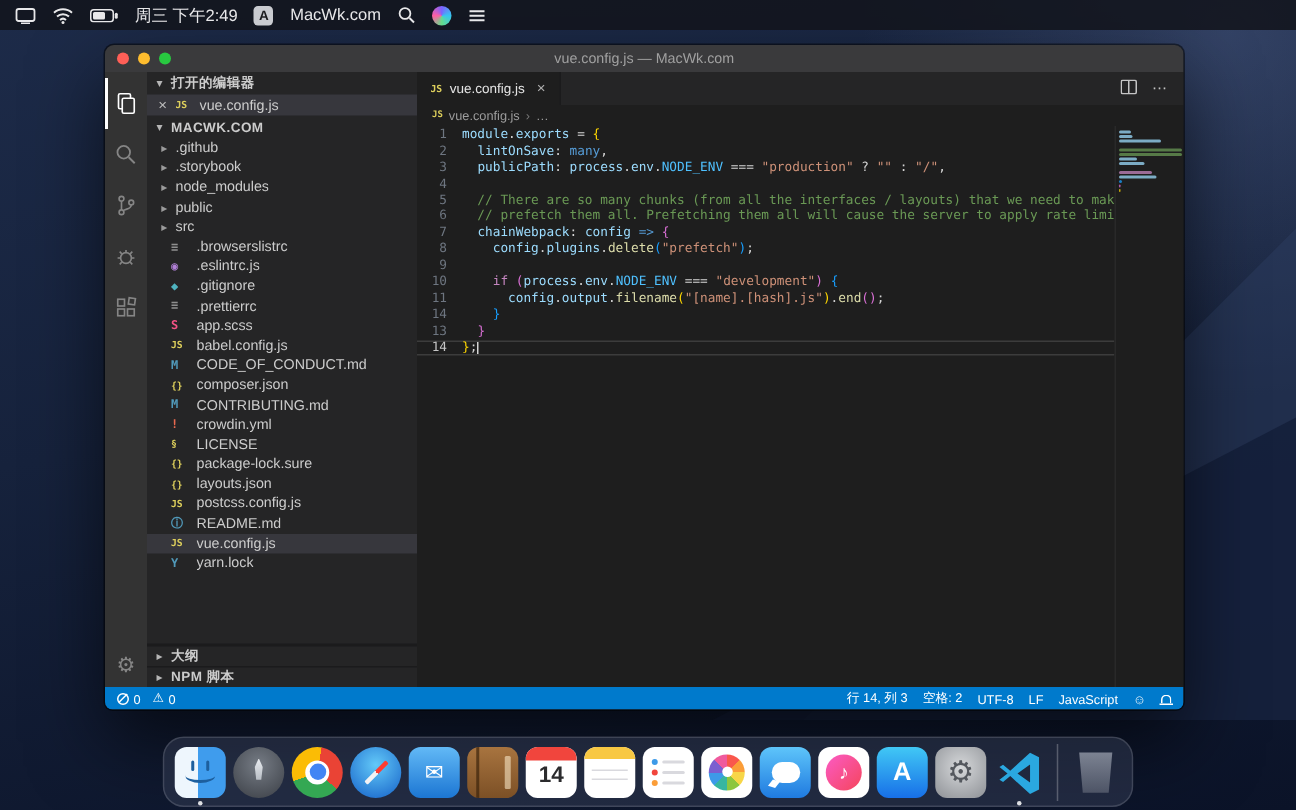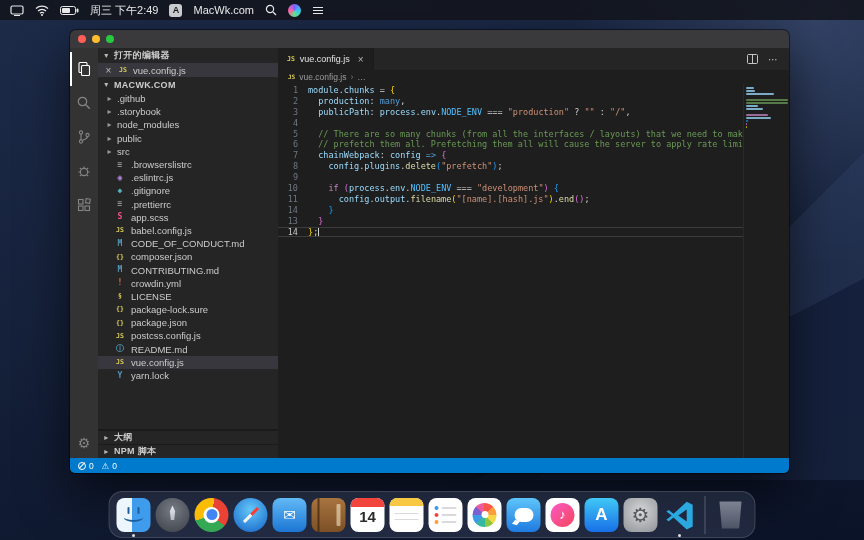--- a/index.html
+++ b/index.html
@@ -66,21 +66,21 @@
     color:#cccccc; height:15px; padding-left:4px; letter-spacing:.3px; }
   .sb-section .chev { font-size:8px; width:9px; text-align:center; color:#b6b6b6; }
   .oe-item { display:flex; align-items:center; height:14px; background:#37373d; padding-left:6px; gap:4px; }
   .oe-close { color:#bdbdbd; font-size:10px; width:9px; text-align:center; }
   .tree { }
   .tree-row { display:flex; align-items:center; height:13.2px; padding-left:16px; gap:5px;
     white-space:nowrap; cursor:default; }
   .tree-row.folder { padding-left:7px; gap:3px; }
   .tree-row.selected { background:#37373d; }
   .tree-row .chev { color:#9a9a9a; font-size:8px; width:9px; text-align:center; }
-  .fi { display:inline-block; width:12px; text-align:center; font-size:8px; font-weight:bold;
+  .fi { display:inline-block; width:12px; font-size:8px; font-weight:bold;
     font-family:"DejaVu Sans Mono",monospace; line-height:1; }
   .fi.fi-js,.fi.fi-json,.fi.fi-license { font-size:6.5px; }
   .fname { overflow:hidden; text-overflow:clip; }
   .sb-bottom { margin-top:auto; border-top:1px solid #1b1b1c; }
   .sb-bottom .sb-section { height:14px; border-top:1px solid #1b1b1c; }
 
   
   .editor { flex:1; display:flex; flex-direction:column; min-width:0; background:#1e1e1e; }
   .tabbar { height:22px; background:#252526; display:flex; align-items:stretch; flex:0 0 22px; }
   .tab { display:flex; align-items:center; gap:5px; padding:0 9px; background:#1e1e1e;
@@ -231,20 +231,21 @@
     </div>
   </div>
 
   <div class="vswin">
     <div class="titlebar">
       <div class="lights">
         <span class="light r"></span>
         <span class="light y"></span>
         <span class="light g"></span>
       </div>
+      <div class="win-title">vue.config.js — MacWk.com</div>
     </div>
 
     <div class="vs-main">
 
       <div class="activitybar">
         <div class="ab-item active">
           <svg width="16" height="16" viewBox="0 0 16 16">
               <rect x="3" y="1.5" width="8" height="10" rx="1" fill="none" stroke="currentColor" stroke-width="1.1"></rect>
               <rect x="5.5" y="4.5" width="8" height="10" rx="1" fill="#333" stroke="currentColor" stroke-width="1.1"></rect>
             </svg>
@@ -359,21 +360,21 @@
             <div class="tree-row">
               <span class="fi fi-license" style="color: rgb(221, 207, 92);">§</span>
               <span class="fname">LICENSE</span>
             </div>
             <div class="tree-row">
               <span class="fi fi-json" style="color: rgb(221, 207, 92);">{}</span>
               <span class="fname">package-lock.sure</span>
             </div>
             <div class="tree-row">
               <span class="fi fi-json" style="color: rgb(221, 207, 92);">{}</span>
-              <span class="fname">package.json</span>
+              <span class="fname">layouts.json</span>
             </div>
             <div class="tree-row">
               <span class="fi fi-js" style="color: rgb(221, 207, 92);">JS</span>
               <span class="fname">postcss.config.js</span>
             </div>
             <div class="tree-row">
               <span class="fi fi-info" style="color: rgb(81, 154, 186);">ⓘ</span>
               <span class="fname">README.md</span>
             </div>
             <div class="tree-row selected">
@@ -413,22 +414,22 @@
           </div>
         </div>
         <div class="breadcrumb">
           <span class="fi" style="color:#ddcf5c;font-size:6px">JS</span>
           <span>vue.config.js</span>
           <span class="bc-sep">›</span>
           <span>…</span>
         </div>
         <div class="code-area">
           <div class="code-scroll" id="code-lines">
-              <div class="code-line"><span class="gutter">1</span><span><span style="color: rgb(156, 220, 254);">module</span><span style="color: rgb(212, 212, 212);">.</span><span style="color: rgb(156, 220, 254);">chunks</span><span style="color: rgb(212, 212, 212);"> = </span><span style="color: rgb(255, 215, 0);">{</span></span></div>
-              <div class="code-line"><span class="gutter">2</span><span><span style="color: rgb(212, 212, 212);">  </span><span style="color: rgb(156, 220, 254);">production</span><span style="color: rgb(212, 212, 212);">: </span><span style="color: rgb(86, 156, 214);">many</span><span style="color: rgb(212, 212, 212);">,</span></span></div>
+              <div class="code-line"><span class="gutter">1</span><span><span style="color: rgb(156, 220, 254);">module</span><span style="color: rgb(212, 212, 212);">.</span><span style="color: rgb(156, 220, 254);">exports</span><span style="color: rgb(212, 212, 212);"> = </span><span style="color: rgb(255, 215, 0);">{</span></span></div>
+              <div class="code-line"><span class="gutter">2</span><span><span style="color: rgb(212, 212, 212);">  </span><span style="color: rgb(156, 220, 254);">lintOnSave</span><span style="color: rgb(212, 212, 212);">: </span><span style="color: rgb(86, 156, 214);">many</span><span style="color: rgb(212, 212, 212);">,</span></span></div>
               <div class="code-line"><span class="gutter">3</span><span><span style="color: rgb(212, 212, 212);">  </span><span style="color: rgb(156, 220, 254);">publicPath</span><span style="color: rgb(212, 212, 212);">: </span><span style="color: rgb(156, 220, 254);">process</span><span style="color: rgb(212, 212, 212);">.</span><span style="color: rgb(156, 220, 254);">env</span><span style="color: rgb(212, 212, 212);">.</span><span style="color: rgb(79, 193, 255);">NODE_ENV</span><span style="color: rgb(212, 212, 212);"> === </span><span style="color: rgb(206, 145, 120);">"production"</span><span style="color: rgb(212, 212, 212);"> ? </span><span style="color: rgb(206, 145, 120);">""</span><span style="color: rgb(212, 212, 212);"> : </span><span style="color: rgb(206, 145, 120);">"/"</span><span style="color: rgb(212, 212, 212);">,</span></span></div>
               <div class="code-line"><span class="gutter">4</span><span></span></div>
               <div class="code-line"><span class="gutter">5</span><span><span style="color: rgb(106, 153, 85);">  // There are so many chunks (from all the interfaces / layouts) that we need to make sure to</span></span></div>
               <div class="code-line"><span class="gutter">6</span><span><span style="color: rgb(106, 153, 85);">  // prefetch them all. Prefetching them all will cause the server to apply rate limits in mos</span></span></div>
               <div class="code-line"><span class="gutter">7</span><span><span style="color: rgb(212, 212, 212);">  </span><span style="color: rgb(156, 220, 254);">chainWebpack</span><span style="color: rgb(212, 212, 212);">: </span><span style="color: rgb(156, 220, 254);">config</span><span style="color: rgb(212, 212, 212);"> </span><span style="color: rgb(86, 156, 214);">=&gt;</span><span style="color: rgb(212, 212, 212);"> </span><span style="color: rgb(218, 112, 214);">{</span></span></div>
               <div class="code-line"><span class="gutter">8</span><span><span style="color: rgb(212, 212, 212);">    </span><span style="color: rgb(156, 220, 254);">config</span><span style="color: rgb(212, 212, 212);">.</span><span style="color: rgb(156, 220, 254);">plugins</span><span style="color: rgb(212, 212, 212);">.</span><span style="color: rgb(220, 220, 170);">delete</span><span style="color: rgb(23, 159, 255);">(</span><span style="color: rgb(206, 145, 120);">"prefetch"</span><span style="color: rgb(23, 159, 255);">)</span><span style="color: rgb(212, 212, 212);">;</span></span></div>
               <div class="code-line"><span class="gutter">9</span><span></span></div>
               <div class="code-line"><span class="gutter">10</span><span><span style="color: rgb(212, 212, 212);">    </span><span style="color: rgb(197, 134, 192);">if</span><span style="color: rgb(212, 212, 212);"> </span><span style="color: rgb(218, 112, 214);">(</span><span style="color: rgb(156, 220, 254);">process</span><span style="color: rgb(212, 212, 212);">.</span><span style="color: rgb(156, 220, 254);">env</span><span style="color: rgb(212, 212, 212);">.</span><span style="color: rgb(79, 193, 255);">NODE_ENV</span><span style="color: rgb(212, 212, 212);"> === </span><span style="color: rgb(206, 145, 120);">"development"</span><span style="color: rgb(218, 112, 214);">)</span><span style="color: rgb(212, 212, 212);"> </span><span style="color: rgb(23, 159, 255);">{</span></span></div>
               <div class="code-line"><span class="gutter">11</span><span><span style="color: rgb(212, 212, 212);">      </span><span style="color: rgb(156, 220, 254);">config</span><span style="color: rgb(212, 212, 212);">.</span><span style="color: rgb(156, 220, 254);">output</span><span style="color: rgb(212, 212, 212);">.</span><span style="color: rgb(220, 220, 170);">filename</span><span style="color: rgb(255, 215, 0);">(</span><span style="color: rgb(206, 145, 120);">"[name].[hash].js"</span><span style="color: rgb(255, 215, 0);">)</span><span style="color: rgb(212, 212, 212);">.</span><span style="color: rgb(220, 220, 170);">end</span><span style="color: rgb(218, 112, 214);">()</span><span style="color: rgb(212, 212, 212);">;</span></span></div>
               <div class="code-line"><span class="gutter">14</span><span><span style="color: rgb(212, 212, 212);">    </span><span style="color: rgb(23, 159, 255);">}</span></span></div>
@@ -460,20 +461,29 @@
       <div class="sb-left">
         <span class="stat-pair">
           <span class="err-ic"></span>
           <span>0</span>
         </span>
         <span class="stat-pair">
           <span>⚠</span>
           <span>0</span>
         </span>
       </div>
+      <div class="sb-right">
+        <span>行 14, 列 3</span>
+        <span>空格: 2</span>
+        <span>UTF-8</span>
+        <span>LF</span>
+        <span>JavaScript</span>
+        <span>☺</span>
+        <span class="bell"></span>
+      </div>
     </div>
   </div>
 
   <div class="dock" id="dock">
       <div class="dock-app">
         <span class="base di-finder">
           <span class="finder-face">
             <i class="l"></i>
             <i class="r"></i>
             <b></b>

